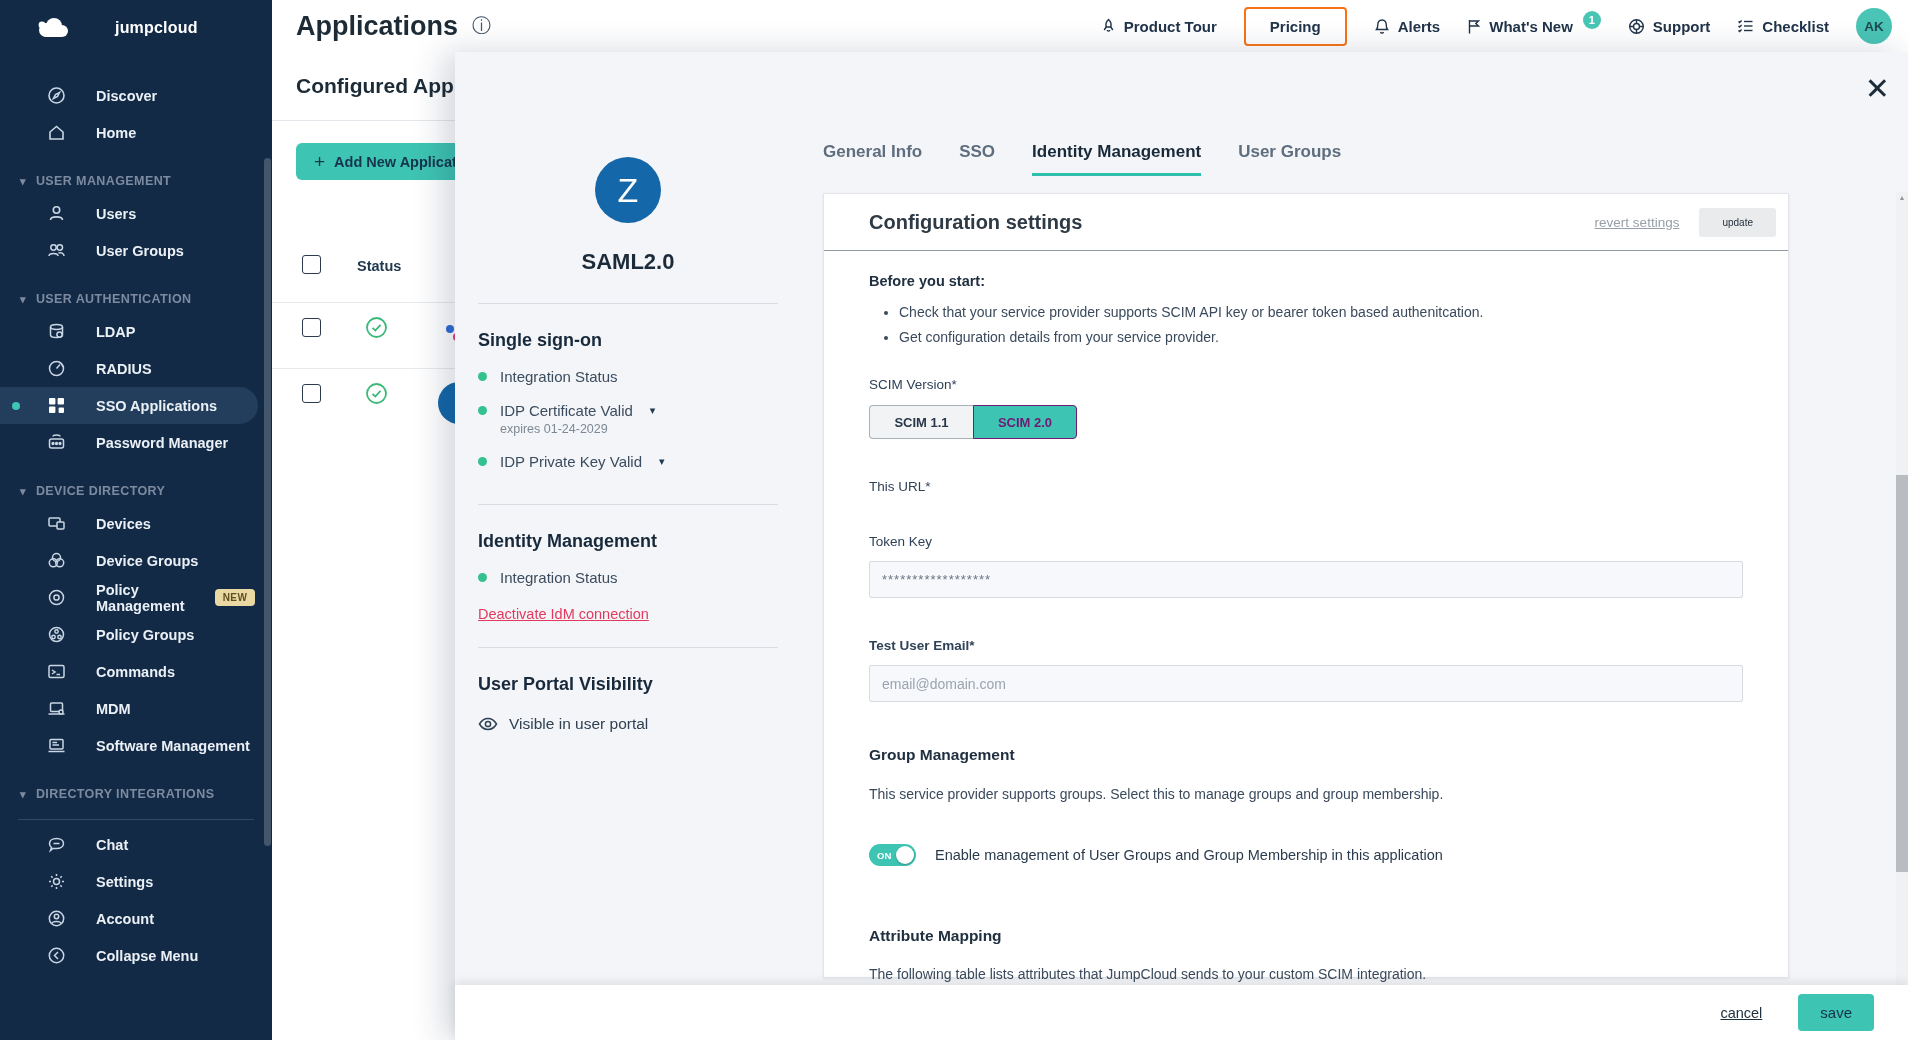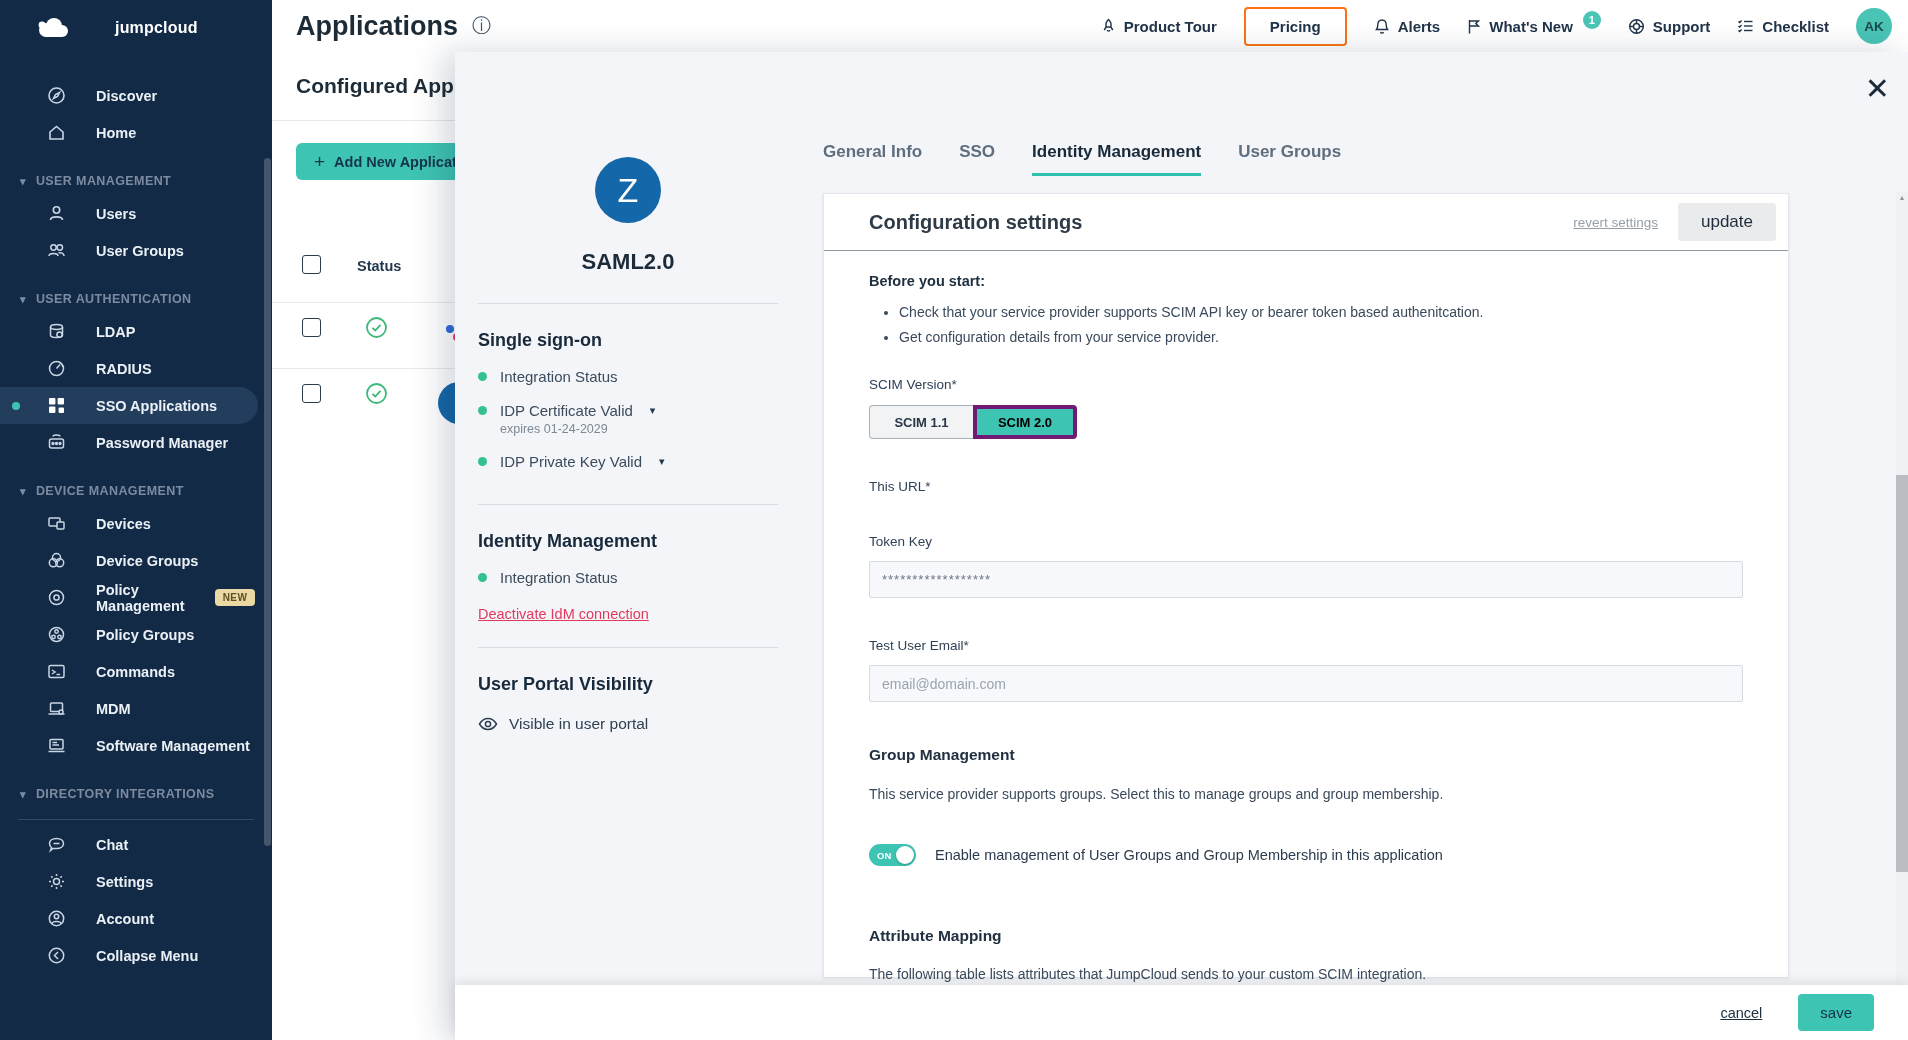--- a/index.html
+++ b/index.html
@@ -77,31 +77,31 @@
   .tab { font-size:17px; font-weight:bold; color:#5E6E7F; padding-bottom:11px; cursor:pointer; }
   .tab.active { color:#18293A; border-bottom:3px solid #2FBFAD; }
 
   
   .card { position:absolute; left:368px; top:141px; width:966px; height:785px; background:#fff;
           border:1px solid #E2E5EA; box-shadow:0 1px 3px rgba(0,0,0,.07); }
   .card-header { height:57px; display:flex; align-items:center; padding:0 12px 0 45px; border-bottom:1px solid #8E99A3; }
   .card-title { font-size:20px; font-weight:bold; color:#2E3A45; }
   .card-header-right { margin-left:auto; display:flex; align-items:center; gap:20px; }
   .revert-link { font-size:13.5px; color:#97A0A8; text-decoration:underline; cursor:pointer; }
-  .update-btn { background:#E9EBEC; border:none; border-radius:3px; padding:9px 23px; font-size:17px; color:#1F2C3B;
+  .update-btn { background:#E9EBEC; border:none; border-radius:3px; padding:9px 23px; font-size:10px; color:#1F2C3B;
                 font-family:inherit; cursor:pointer; }
   .card-content { padding:16px 45px 0 45px; }
   .before-h { font-size:14.5px; font-weight:bold; color:#203040; margin-top:6px; }
   .before-list { margin:15px 0 0 30px; }
   .before-list li { font-size:14px; color:#3A4A5C; margin-bottom:9px; }
   .field-label { font-size:13.5px; color:#2F4257; margin-top:32px; }
   .seg { display:flex; margin-top:13px; }
   .seg-btn { height:34px; min-width:104px; font-size:13px; font-weight:bold; font-family:inherit; cursor:pointer; }
   .seg-btn.off { background:#F2F3F5; border:1px solid #A8B0B8; border-right:none; border-radius:4px 0 0 4px; color:#273648; }
-  .seg-btn.on  { background:#3EC4B2; border:4px solid #701a75; border-radius:0 4px 4px 0; color:#000000; }
+  .seg-btn.on  { background:#3EC4B2; border:1px solid #701a75; border-radius:0 4px 4px 0; color:#701a75; }
   .text-input { display:block; width:100%; height:37px; margin-top:12px; background:#F7F8FB; border:1px solid #D6DAE1;
                 border-radius:2px; padding:0 12px; font-size:14px; color:#45566B; font-family:inherit; }
   .text-input.token { color:#6A7684; font-size:13px; letter-spacing:1px; }
   .text-input::placeholder { color:#9AA4B0; }
   .group-h { font-size:15.5px; font-weight:bold; color:#203040; margin-top:44px; }
   .group-p { font-size:14px; color:#3A4A5C; margin-top:22px; }
   .toggle-row { display:flex; align-items:center; gap:19px; margin-top:42px; }
   .toggle { position:relative; width:47px; height:22px; border-radius:12px; background:#3EC4B2; cursor:pointer; flex:none; }
   .toggle-txt { position:absolute; left:8px; top:6px; font-size:9.5px; font-weight:bold; color:#fff; }
   .toggle-knob { position:absolute; right:2px; top:2px; width:18px; height:18px; border-radius:50%; background:#fff;
@@ -229,21 +229,21 @@
             <circle cx="6" cy="10.5" r="0.9" fill="#C9D6E4"></circle>
             <circle cx="9.5" cy="10.5" r="0.9" fill="#C9D6E4"></circle>
             <circle cx="13" cy="10.5" r="0.9" fill="#C9D6E4"></circle>
           </svg>
         </span>
       <span>Password Manager</span>
     </div>
 
     <div class="nav-section">
       <span class="caret">▾</span>
-      <span>DEVICE MANAGEMENT</span>
+      <span>DEVICE DIRECTORY</span>
     </div>
     <div class="nav-item">
       <span class="nav-icon">
           <svg width="19" height="19" viewBox="0 0 19 19" fill="none" stroke="#C9D6E4" stroke-width="1.5">
             <rect x="2" y="4" width="11" height="8" rx="1"></rect>
             <rect x="10" y="8" width="7" height="7" rx="1" fill="#132A46"></rect>
           </svg>
         </span>
       <span>Devices</span>
     </div>
@@ -527,21 +527,21 @@
       <div class="seg">
         <button class="seg-btn off">SCIM 1.1</button>
         <button class="seg-btn on">SCIM 2.0</button>
       </div>
 
       <div class="field-label" style="margin-top:40px;">This URL*</div>
 
       <div class="field-label" style="margin-top:40px;">Token Key</div>
       <input class="text-input token" type="text" value="******************" style="">
 
-      <div class="field-label" style="margin-top:40px;">Test User Email*</div>
+      <div class="field-label" style="margin-top:40px;font-weight:bold;">Test User Email*</div>
       <input class="text-input" type="text" placeholder="email@domain.com" style="">
 
       <div class="group-h">Group Management</div>
       <div class="group-p">This service provider supports groups. Select this to manage groups and group membership.</div>
       <div class="toggle-row">
         <span class="toggle">
           <span class="toggle-txt">ON</span>
           <span class="toggle-knob"></span>
         </span>
         <span class="toggle-label">Enable management of User Groups and Group Membership in this application</span>

